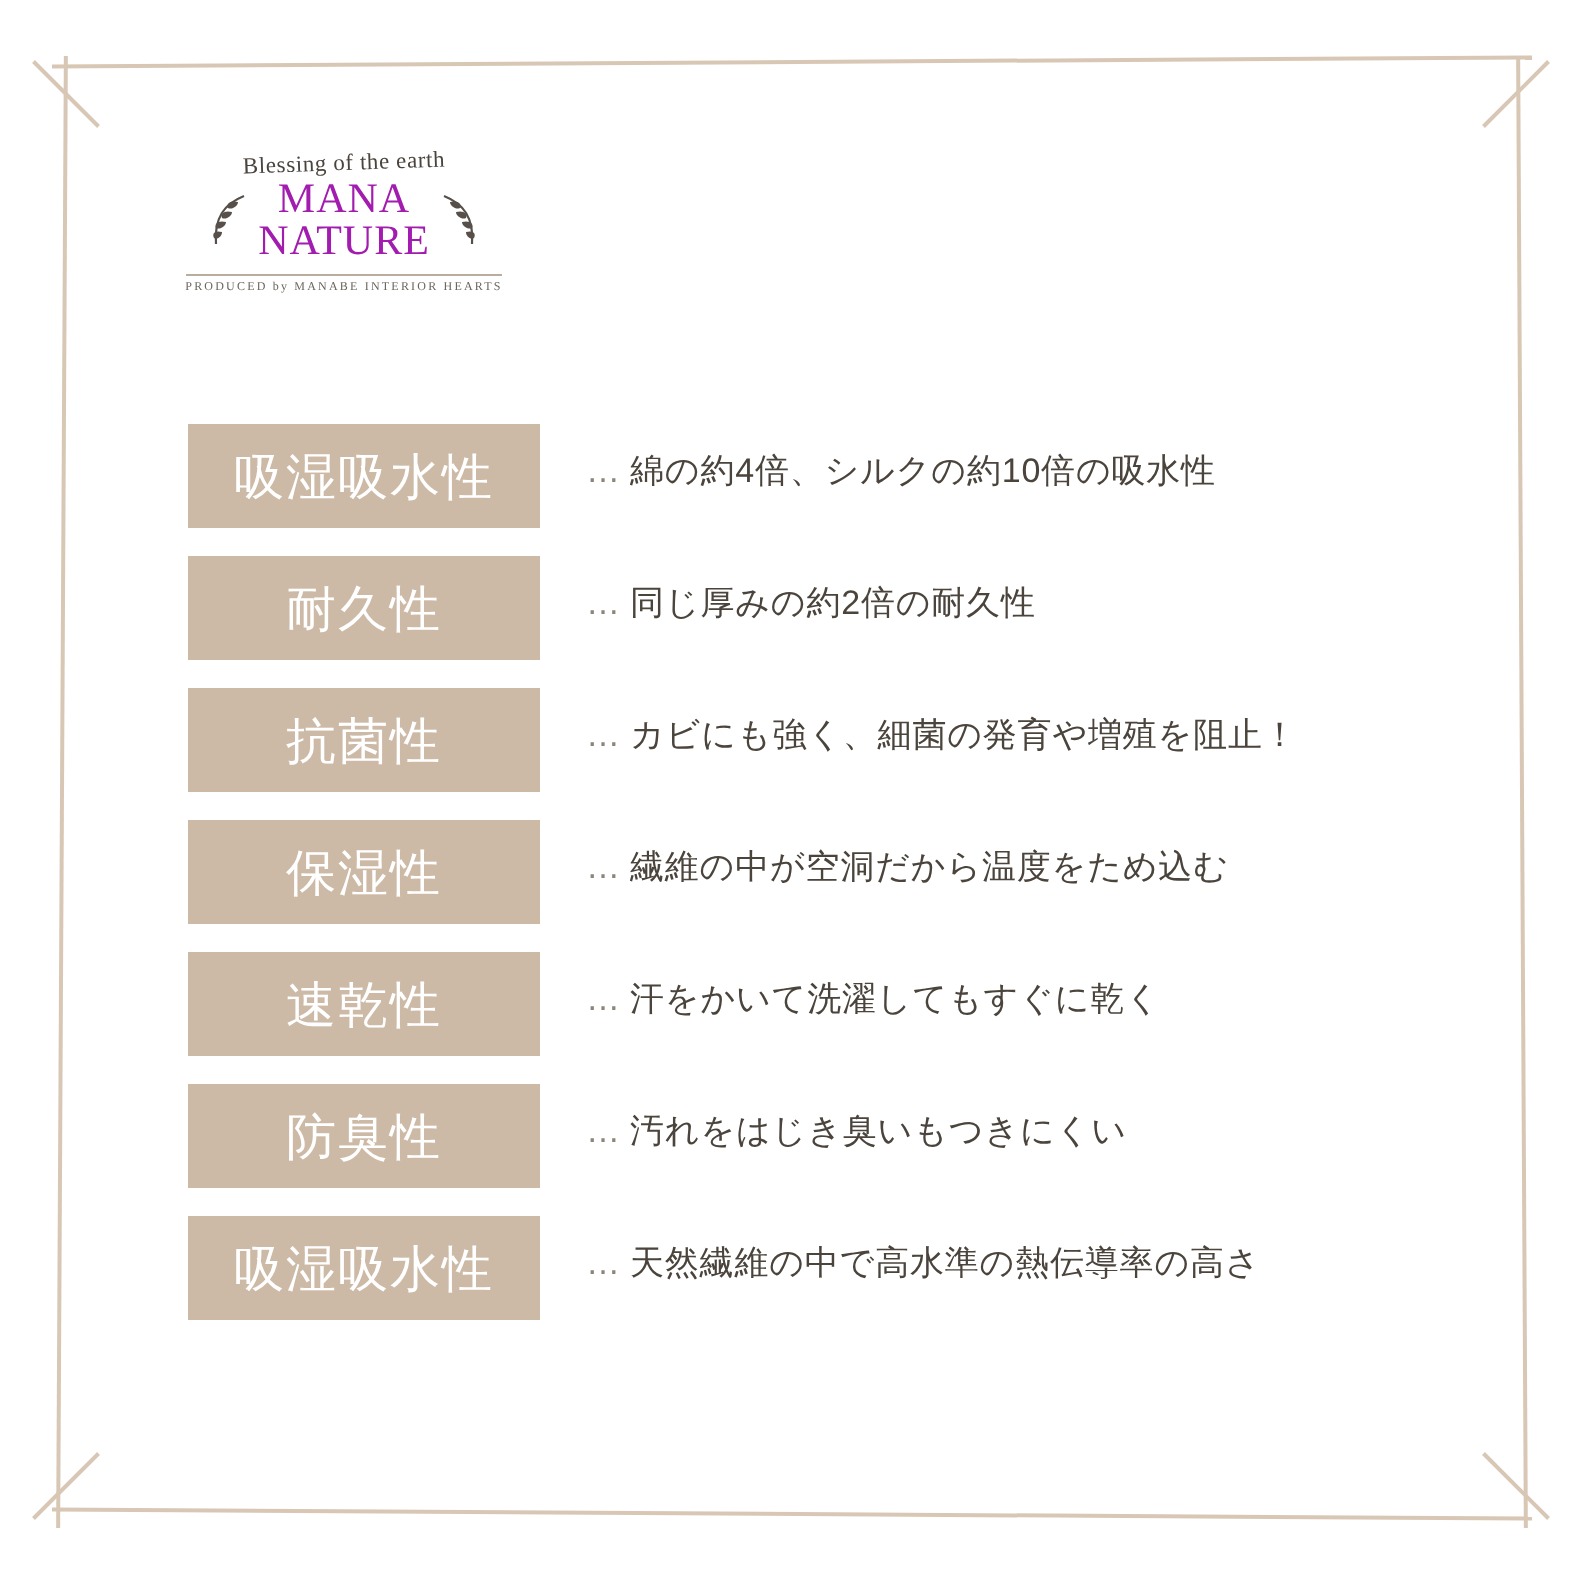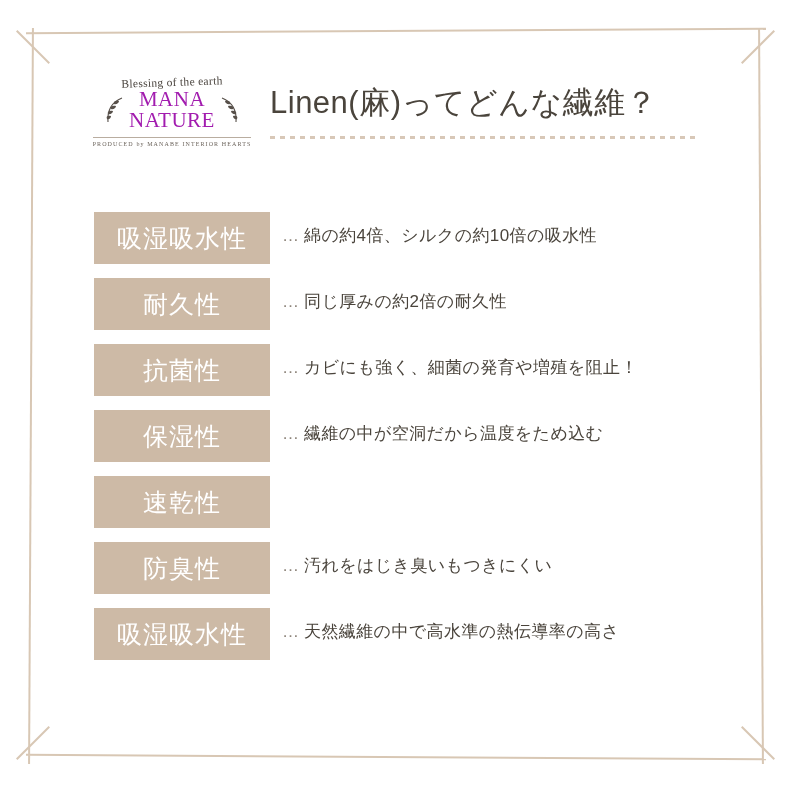--- a/index.html
+++ b/index.html
@@ -153,20 +153,21 @@
   .features {
     position: absolute;
     left: 94px;
     top: 212px;
     width: 620px;
   }
   .feature-row {
     display: flex;
     align-items: flex-start;
     margin-bottom: 14px;
+    gap: 11px;
   }
   .tag {
     width: 176px;
     min-height: 52px;
     background: #cdbaa6;
     color: #ffffff;
     font-size: 25px;
     letter-spacing: 1px;
     display: flex;
     align-items: center;
@@ -230,24 +231,20 @@
             <path d="M6 6 C10 5, 12 7, 11 9 C9 10, 6 8, 6 6Z" fill="#57504a" stroke="none"></path>
             <path d="M9 11 C13 10, 15 12, 14 14 C12 15, 9 13, 9 11Z" fill="#57504a" stroke="none"></path>
             <path d="M12 16 C16 15, 18 17, 17 19 C15 20, 12 18, 12 16Z" fill="#57504a" stroke="none"></path>
             <path d="M14 21 C18 20, 19 22, 18 24 C16 25, 14 23, 14 21Z" fill="#57504a" stroke="none"></path>
           </svg>
         </span>
       </div>
       <div class="logo-sub">PRODUCED by MANABE INTERIOR HEARTS</div>
     </div>
 
-    <div class="title-block">
-      <div class="title">Linen(麻)ってどんな繊維？</div>
-      <div class="title-underline"></div>
-    </div>
 
   </div>
 
   <div class="features">
 
     <div class="feature-row">
       <div class="tag">吸湿吸水性</div>
       <div class="desc">
         <span class="dots">…</span><span>綿の約4倍、シルクの約10倍の吸水性</span>
       </div>
@@ -269,20 +266,23 @@
 
     <div class="feature-row">
       <div class="tag">保湿性</div>
       <div class="desc">
         <span class="dots">…</span><span>繊維の中が空洞だから温度をため込む</span>
       </div>
     </div>
 
     <div class="feature-row">
       <div class="tag">速乾性</div>
+      <div class="desc">
+        <span class="dots">…</span><span>汗をかいて洗濯してもすぐに乾く</span>
+      </div>
     </div>
 
     <div class="feature-row">
       <div class="tag">防臭性</div>
       <div class="desc">
         <span class="dots">…</span><span>汚れをはじき臭いもつきにくい</span>
       </div>
     </div>
 
     <div class="feature-row">

